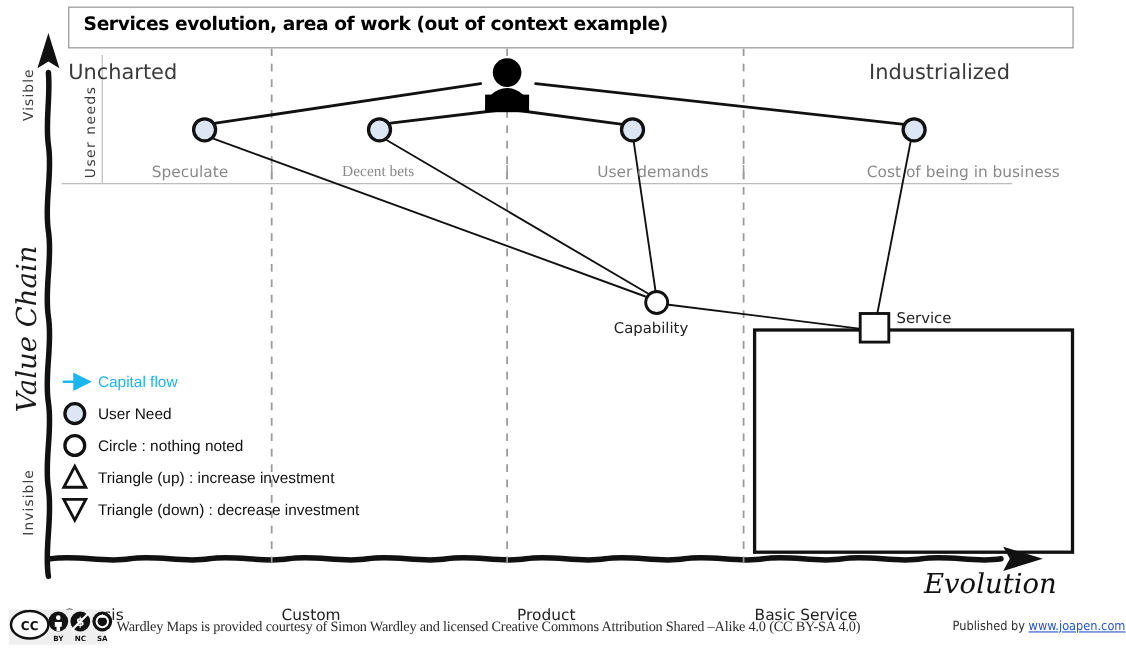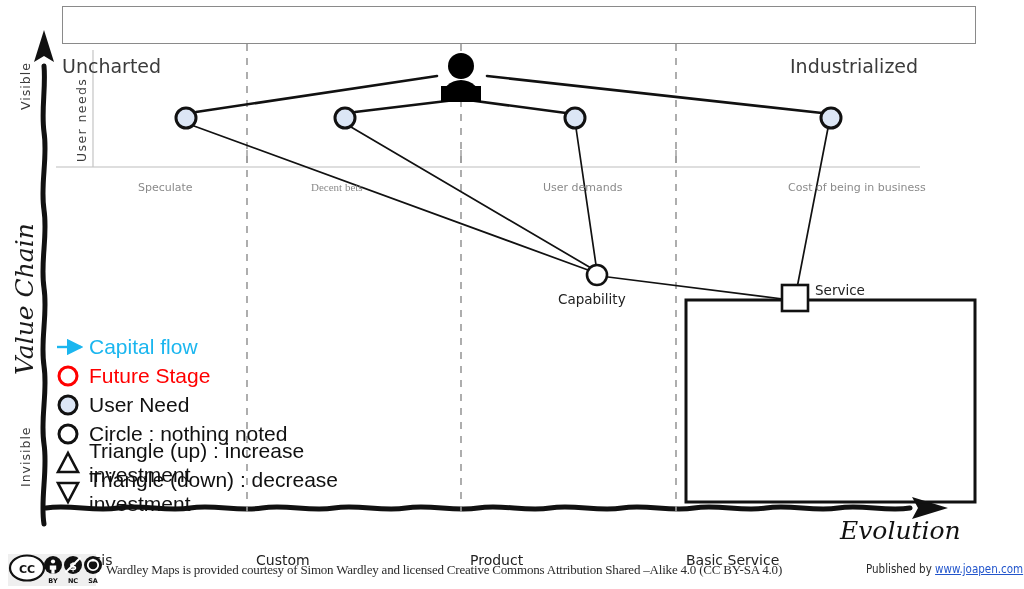--- a/index.html
+++ b/index.html
@@ -23,21 +23,21 @@
     font-family:"DejaVu Sans", sans-serif;
     font-weight:bold;font-size:17px;letter-spacing:-0.4px;color:#000;
   }
 
   .corner-label{
     font-family:"DejaVu Sans", sans-serif;
     font-size:19px;color:#3b3b3b;font-weight:400;
   }
   .stage-tick-label{
     font-family:"DejaVu Sans", sans-serif;
-    font-size:11px;color:#8a8a8a;margin-top:32px;
+    font-size:14px;color:#8a8a8a;
   }
   .axis-big{
     font-family:"DejaVu Serif", serif;
     font-style:italic;font-size:25px;color:#1a1a1a;
   }
   .axis-small{
     font-family:"DejaVu Sans", sans-serif;
     font-size:12.5px;color:#3b3b3b;
   }
   .vert{transform-origin:left top;}
@@ -59,21 +59,21 @@
   
   #legend{position:absolute;left:55px;top:332px;width:330px;}
   .legend-row{
     position:relative;height:29px;display:flex;align-items:center;
   }
   .legend-glyph{
     width:34px;height:26px;flex:0 0 34px;position:relative;
   }
   .legend-text{
     font-family:"Liberation Sans", sans-serif;
-    font-size:21px;color:#111;
+    font-size:14px;color:#111;text-align:right;
   }
   .legend-text.cyan{color:#1bb6ef;}
   .legend-text.red{color:#ff0000;}
 
   
   #footer{position:absolute;left:0;top:552px;width:1024px;height:37px;}
   .cc-badge{
     position:absolute;left:8px;top:2px;width:88px;height:32px;
     background:#efefef;
   }
@@ -162,20 +162,21 @@
       <circle cx="186" cy="118" r="10" fill="#dce6f5" stroke="#111" stroke-width="3"></circle>
       <circle cx="345" cy="118" r="10" fill="#dce6f5" stroke="#111" stroke-width="3"></circle>
       <circle cx="575" cy="118" r="10" fill="#dce6f5" stroke="#111" stroke-width="3"></circle>
       <circle cx="831" cy="118" r="10" fill="#dce6f5" stroke="#111" stroke-width="3"></circle>
       <circle cx="597" cy="275" r="10" fill="#ffffff" stroke="#111" stroke-width="2.6"></circle>
       <rect x="782" y="285" width="26" height="26" fill="#ffffff" stroke="#111" stroke-width="2.6"></rect>
     </g>
   </svg>
 
   <div class="title-box"></div>
+  <div class="title-text txt">Services evolution, area of work (out of context example)</div>
 
   <div class="txt corner-label" style="left:62px;top:55px;">Uncharted</div>
   <div class="txt corner-label" style="left:790px;top:55px;">Industrialized</div>
 
   <div class="txt axis-big vert" style="left:10px;top:375px;transform:rotate(-90deg);">Value Chain</div>
   <div class="txt axis-small vert" style="left:18px;top:110px;transform:rotate(-90deg);letter-spacing:1px;">Visible</div>
   <div class="txt axis-small vert" style="left:18px;top:487px;transform:rotate(-90deg);letter-spacing:1px;">Invisible</div>
   <div class="txt axis-small vert" style="left:74px;top:162px;transform:rotate(-90deg);letter-spacing:1.4px;">User needs</div>
 
   <div class="txt stage-tick-label" style="left:138px;top:149px;">Speculate</div>
@@ -214,28 +215,20 @@
           <defs>
               <marker id="cyanArrowL" markerWidth="7" markerHeight="7" refX="6" refY="3.5" orient="auto">
             <path d="M0,0 L7,3.5 L0,7 z" fill="#1bb6ef"></path>
               </marker>
             </defs>
         </svg>
       </span>
       <span class="legend-text cyan">Capital flow</span>
     </div>
 
-    <div class="legend-row">
-      <span class="legend-glyph">
-        <svg width="34" height="26" viewBox="0 0 34 26">
-          <circle cx="13" cy="13" r="9" fill="none" stroke="#ff0000" stroke-width="3"></circle>
-        </svg>
-      </span>
-      <span class="legend-text red">Future Stage</span>
-    </div>
 
     <div class="legend-row">
       <span class="legend-glyph">
         <svg width="34" height="26" viewBox="0 0 34 26">
           <circle cx="13" cy="13" r="9" fill="#dce6f5" stroke="#111" stroke-width="3"></circle>
         </svg>
       </span>
       <span class="legend-text">User Need</span>
     </div>
 

